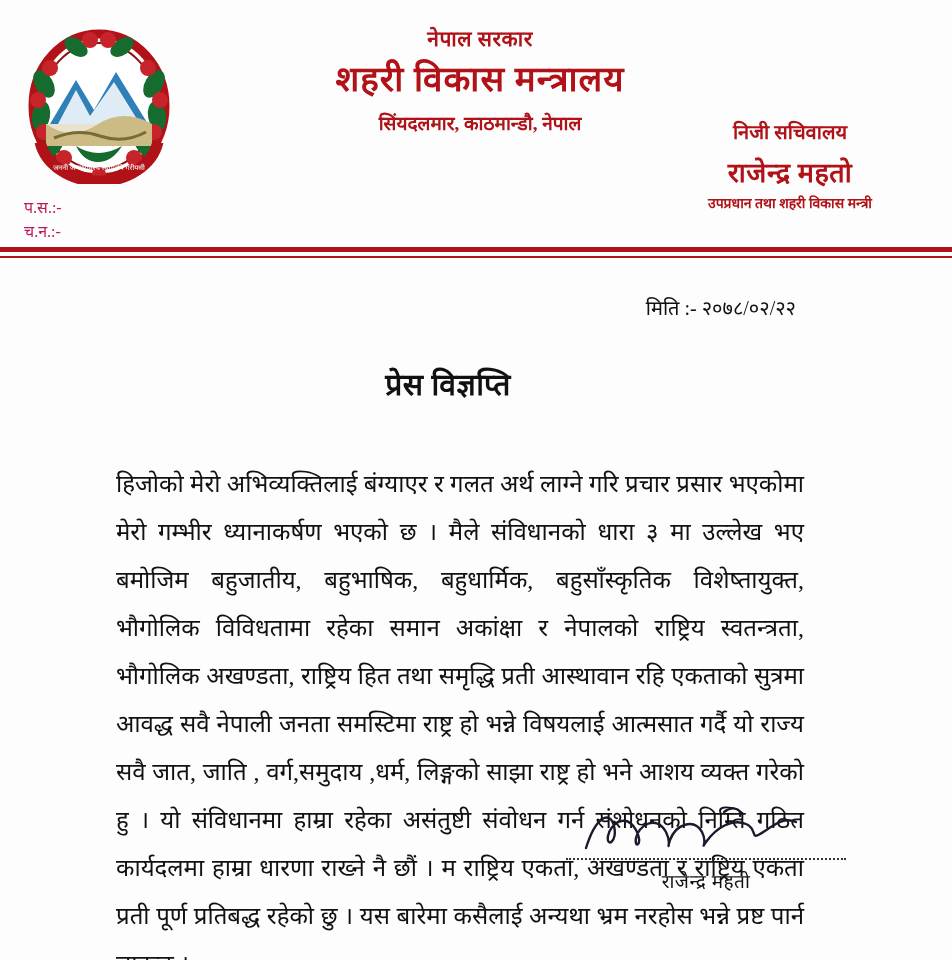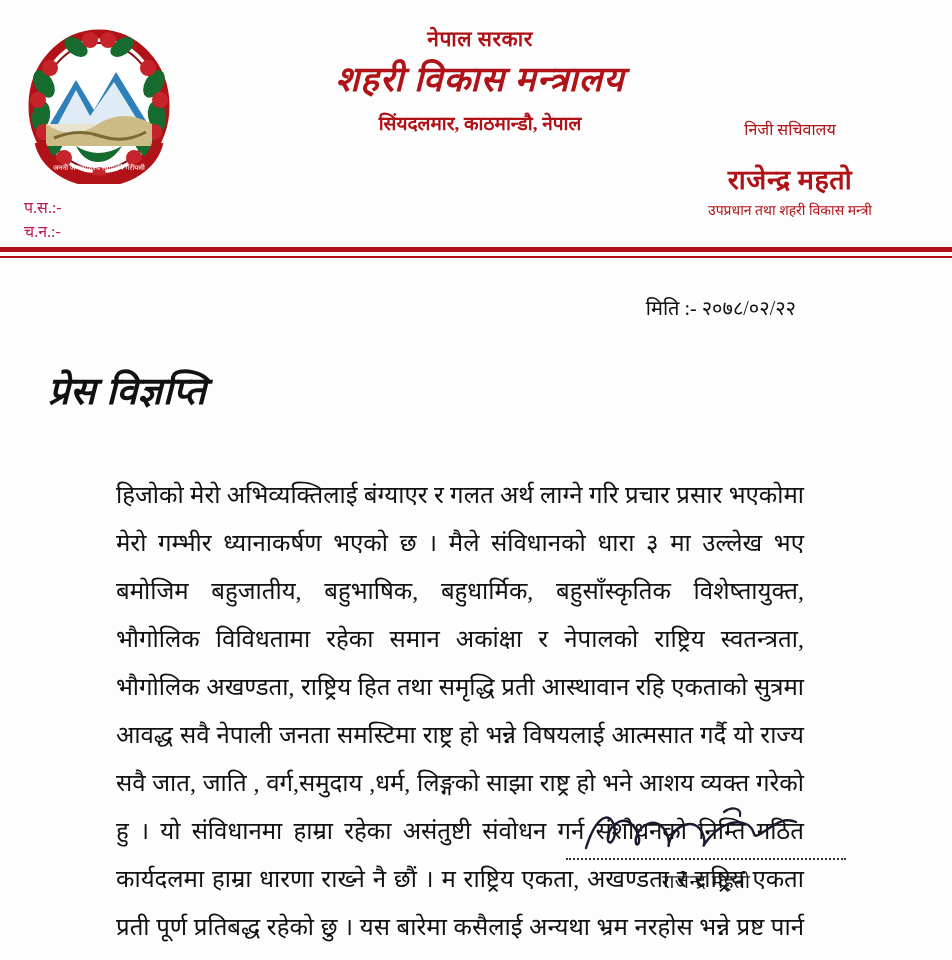--- a/index.html
+++ b/index.html
@@ -51,49 +51,48 @@
     letter-spacing: .5px;
     margin-bottom: 6px;
     font-weight: 600;
   }
   .ministry {
     font-size: 35px;
     font-weight: 700;
     letter-spacing: 1px;
     line-height: 1.25;
     margin-bottom: 8px;
-    font-style: italic;
   }
   .address {
     font-size: 19px;
     font-weight: 600;
   }
 
   .head-right {
     position: absolute;
     right: 22px;
     top: 118px;
     width: 280px;
     text-align: center;
     color: #b01217;
   }
   .sec-label {
-    font-size: 16px;
-    font-weight: 400;
-    margin-bottom: 20px;
+    font-size: 20px;
+    font-weight: 700;
+    margin-bottom: 8px;
   }
   .minister-name {
     font-size: 27px;
     font-weight: 700;
     letter-spacing: .5px;
     margin-bottom: 3px;
   }
   .minister-title {
     font-size: 14px;
-    font-weight: 400;
+    font-weight: 700;
     white-space: nowrap;
     overflow: hidden;
   }
 
   .ref-block {
     position: absolute;
     left: 24px;
     top: 196px;
     color: #be185d;
     font-size: 16px;
@@ -125,26 +124,25 @@
     width: 800px;
     margin-left: 48px;
   }
   .date-line {
     text-align: right;
     padding-right: 52px;
     font-size: 20px;
     margin-top: 32px;
   }
   .doc-title {
-    text-align: left;
-    font-size: 38px;
+    text-align: center;
+    font-size: 30px;
     font-weight: 700;
     margin-top: 42px;
     letter-spacing: .5px;
-    font-style: italic;
   }
   .paragraph {
     margin: 56px 44px 0 68px;
     font-size: 24px;
     line-height: 2.0;
     text-align: justify;
     text-justify: inter-word;
   }
 
   

